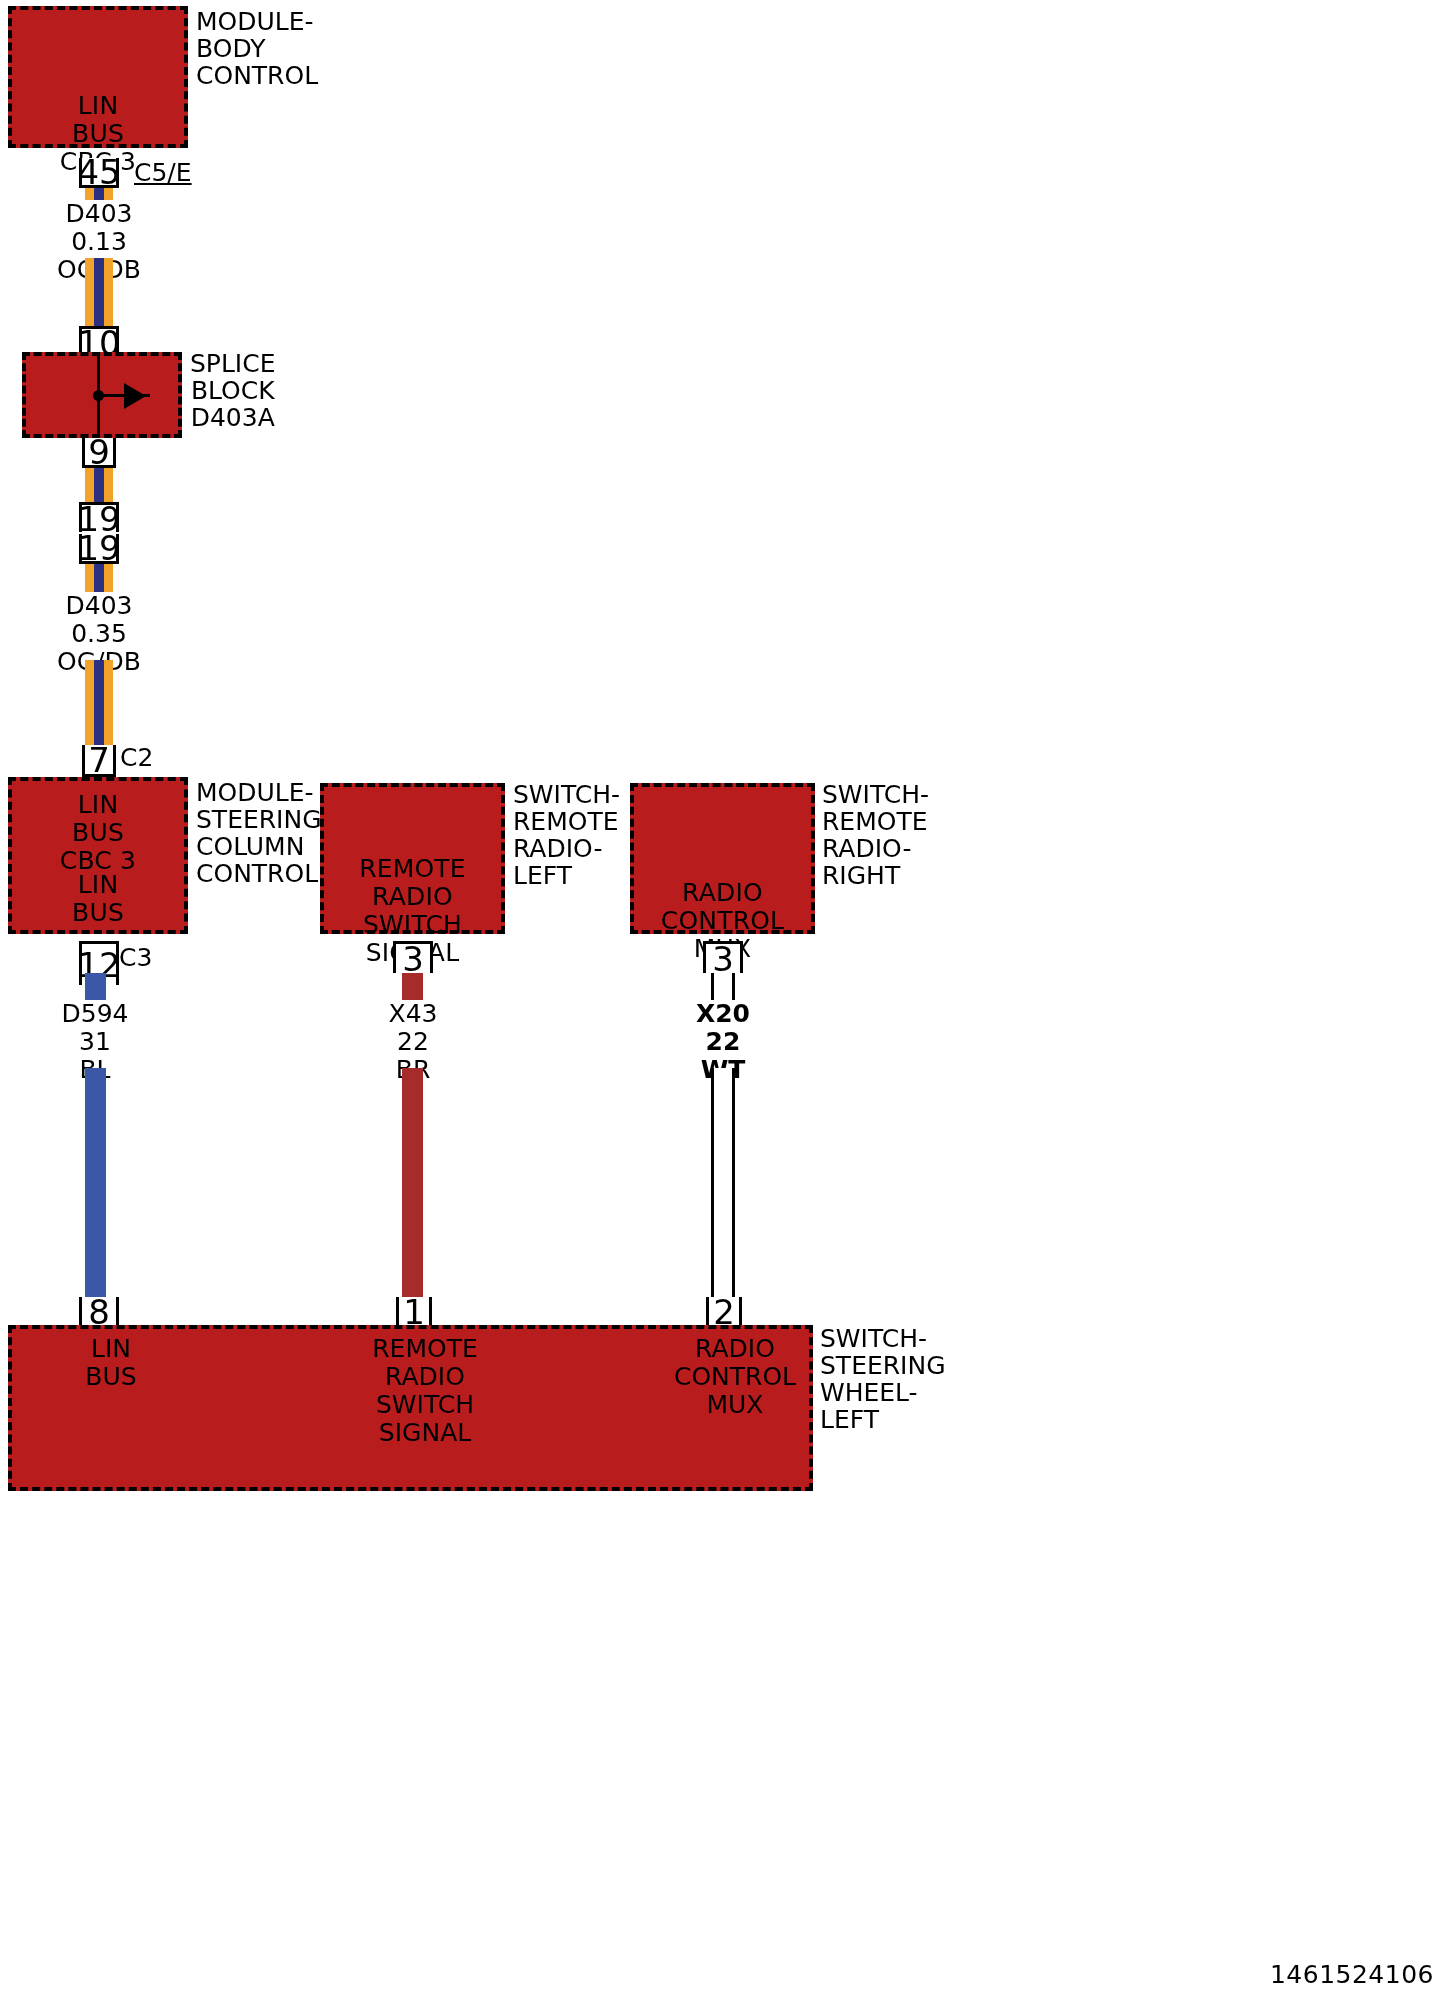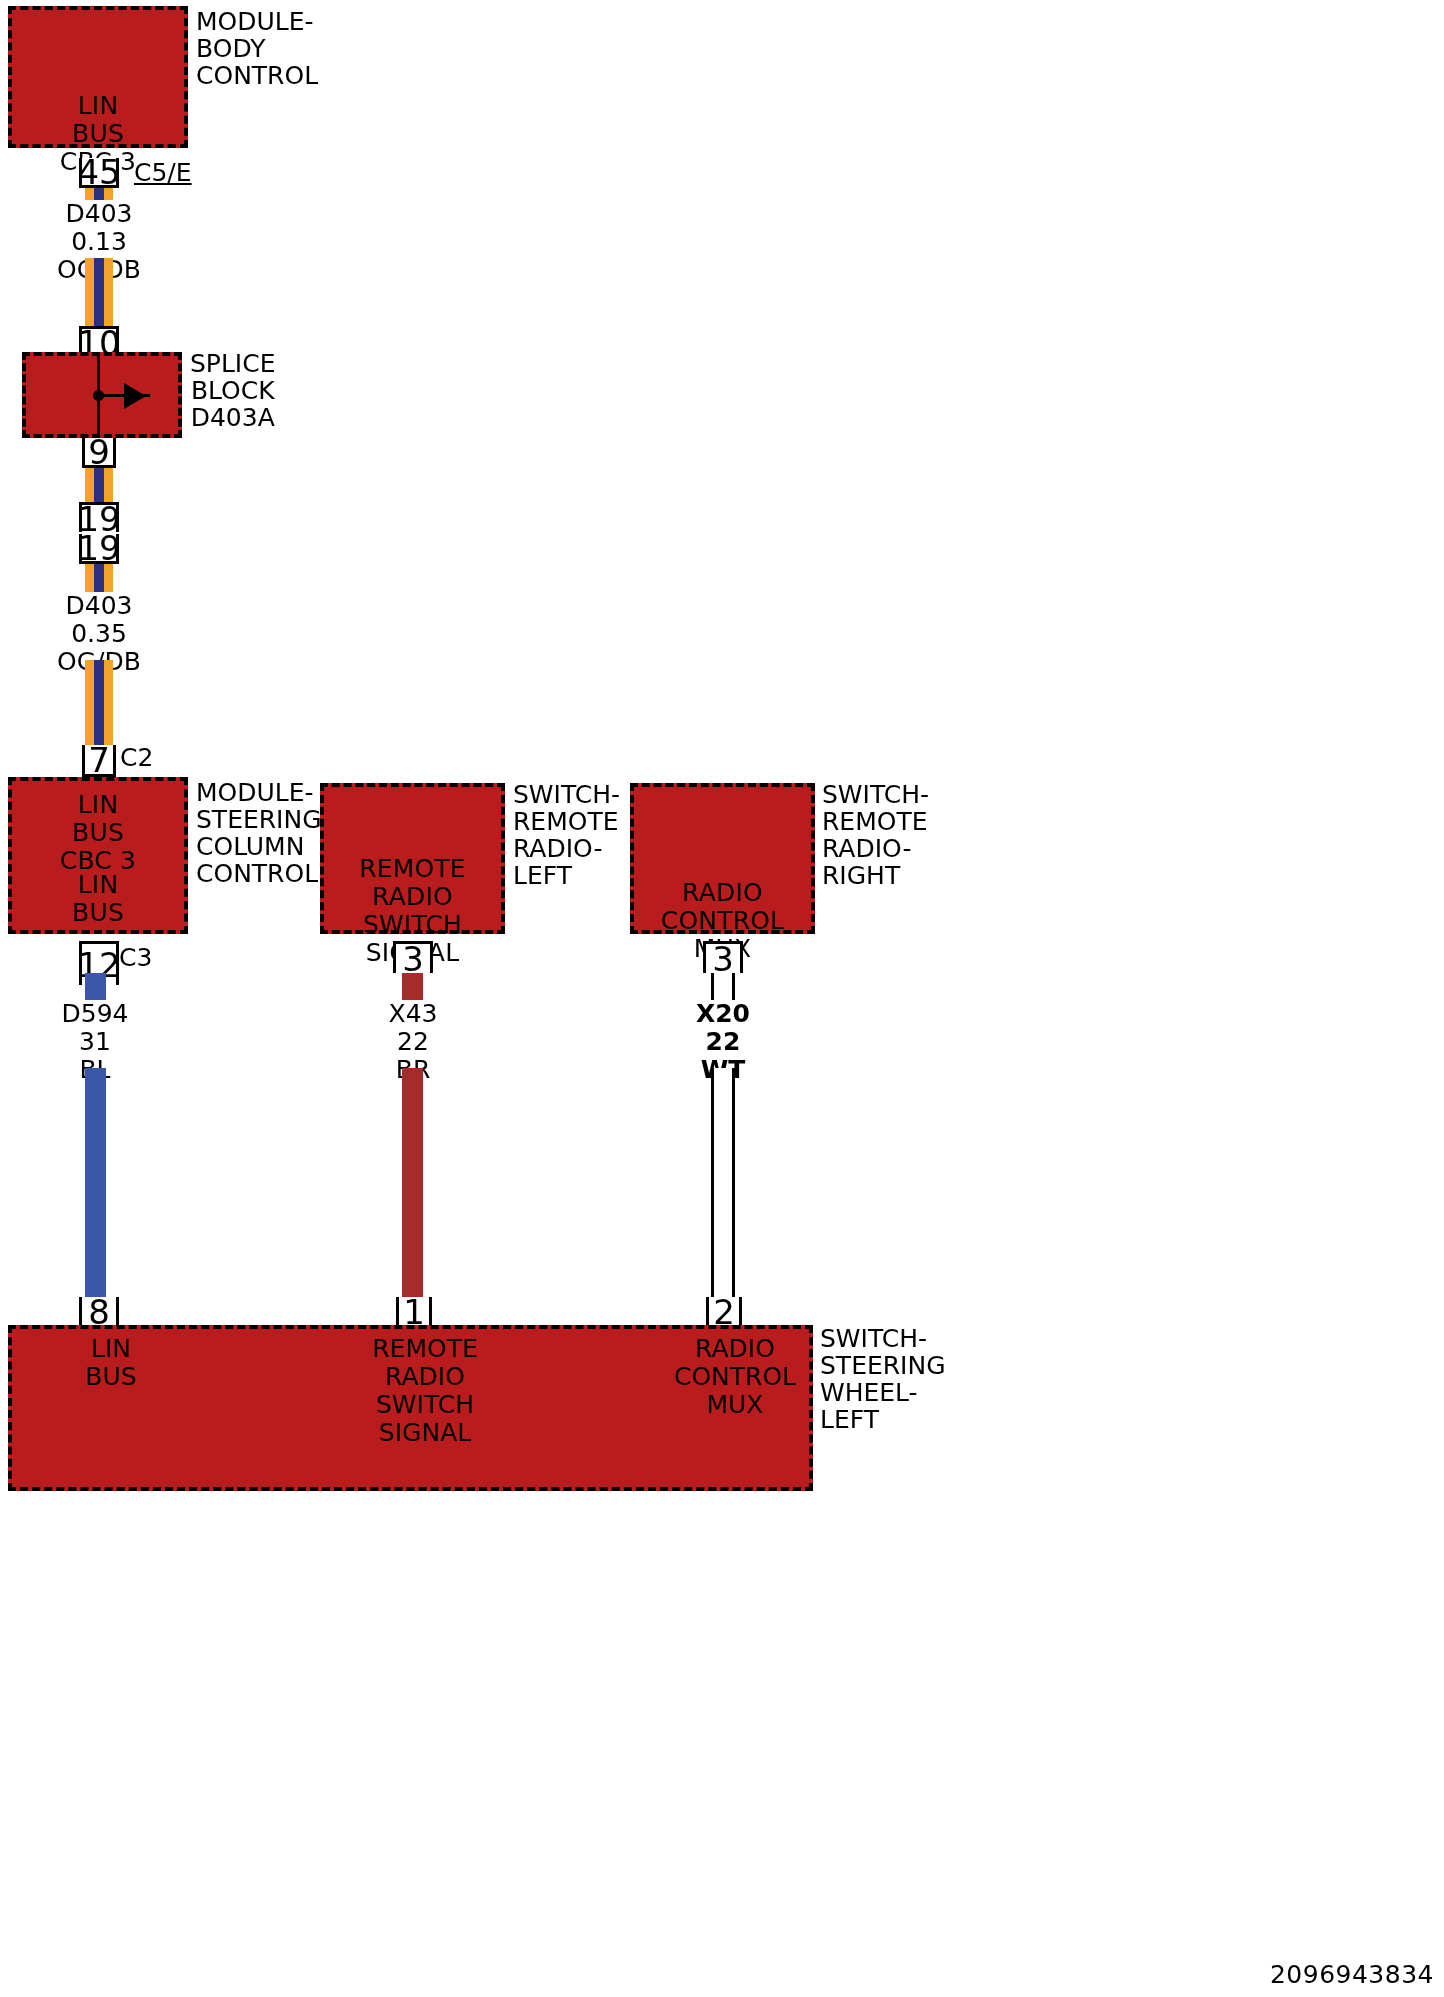--- a/index.html
+++ b/index.html
@@ -249,15 +249,15 @@
     <div style="position:absolute; left:630px; top:6px; width:186px; text-align:center;
                 font-size:25px; line-height:28px; white-space:pre-line;">RADIO
 CONTROL
 MUX</div>
   </div>
   <div class="callout" style="left:820px; top:1325px;">SWITCH-
 STEERING
 WHEEL-
 LEFT</div>
 
-  <div class="partno" style="right:10px; bottom:8px;">2096943834</div>
+  <div class="partno" style="right:10px; bottom:8px;">1461524106</div>
 
 </div>
 
 </body></html>

